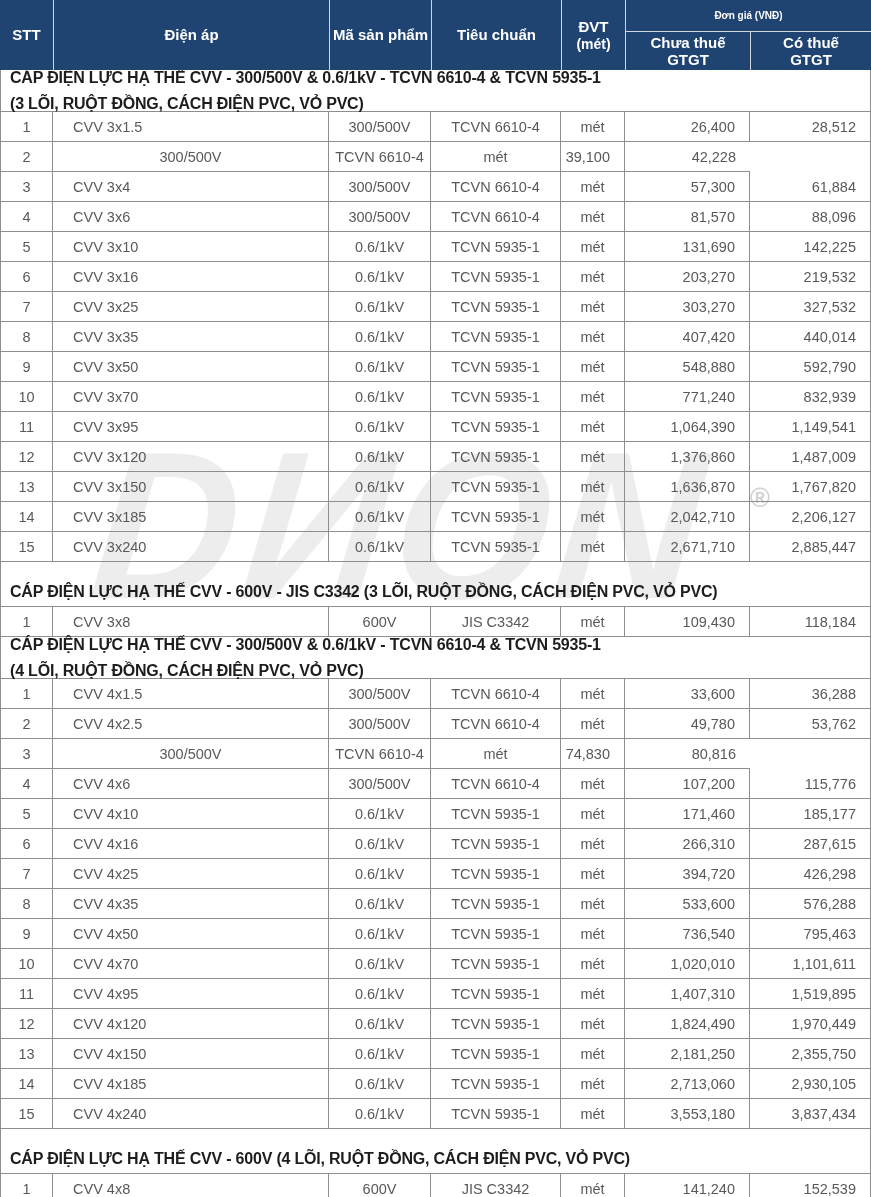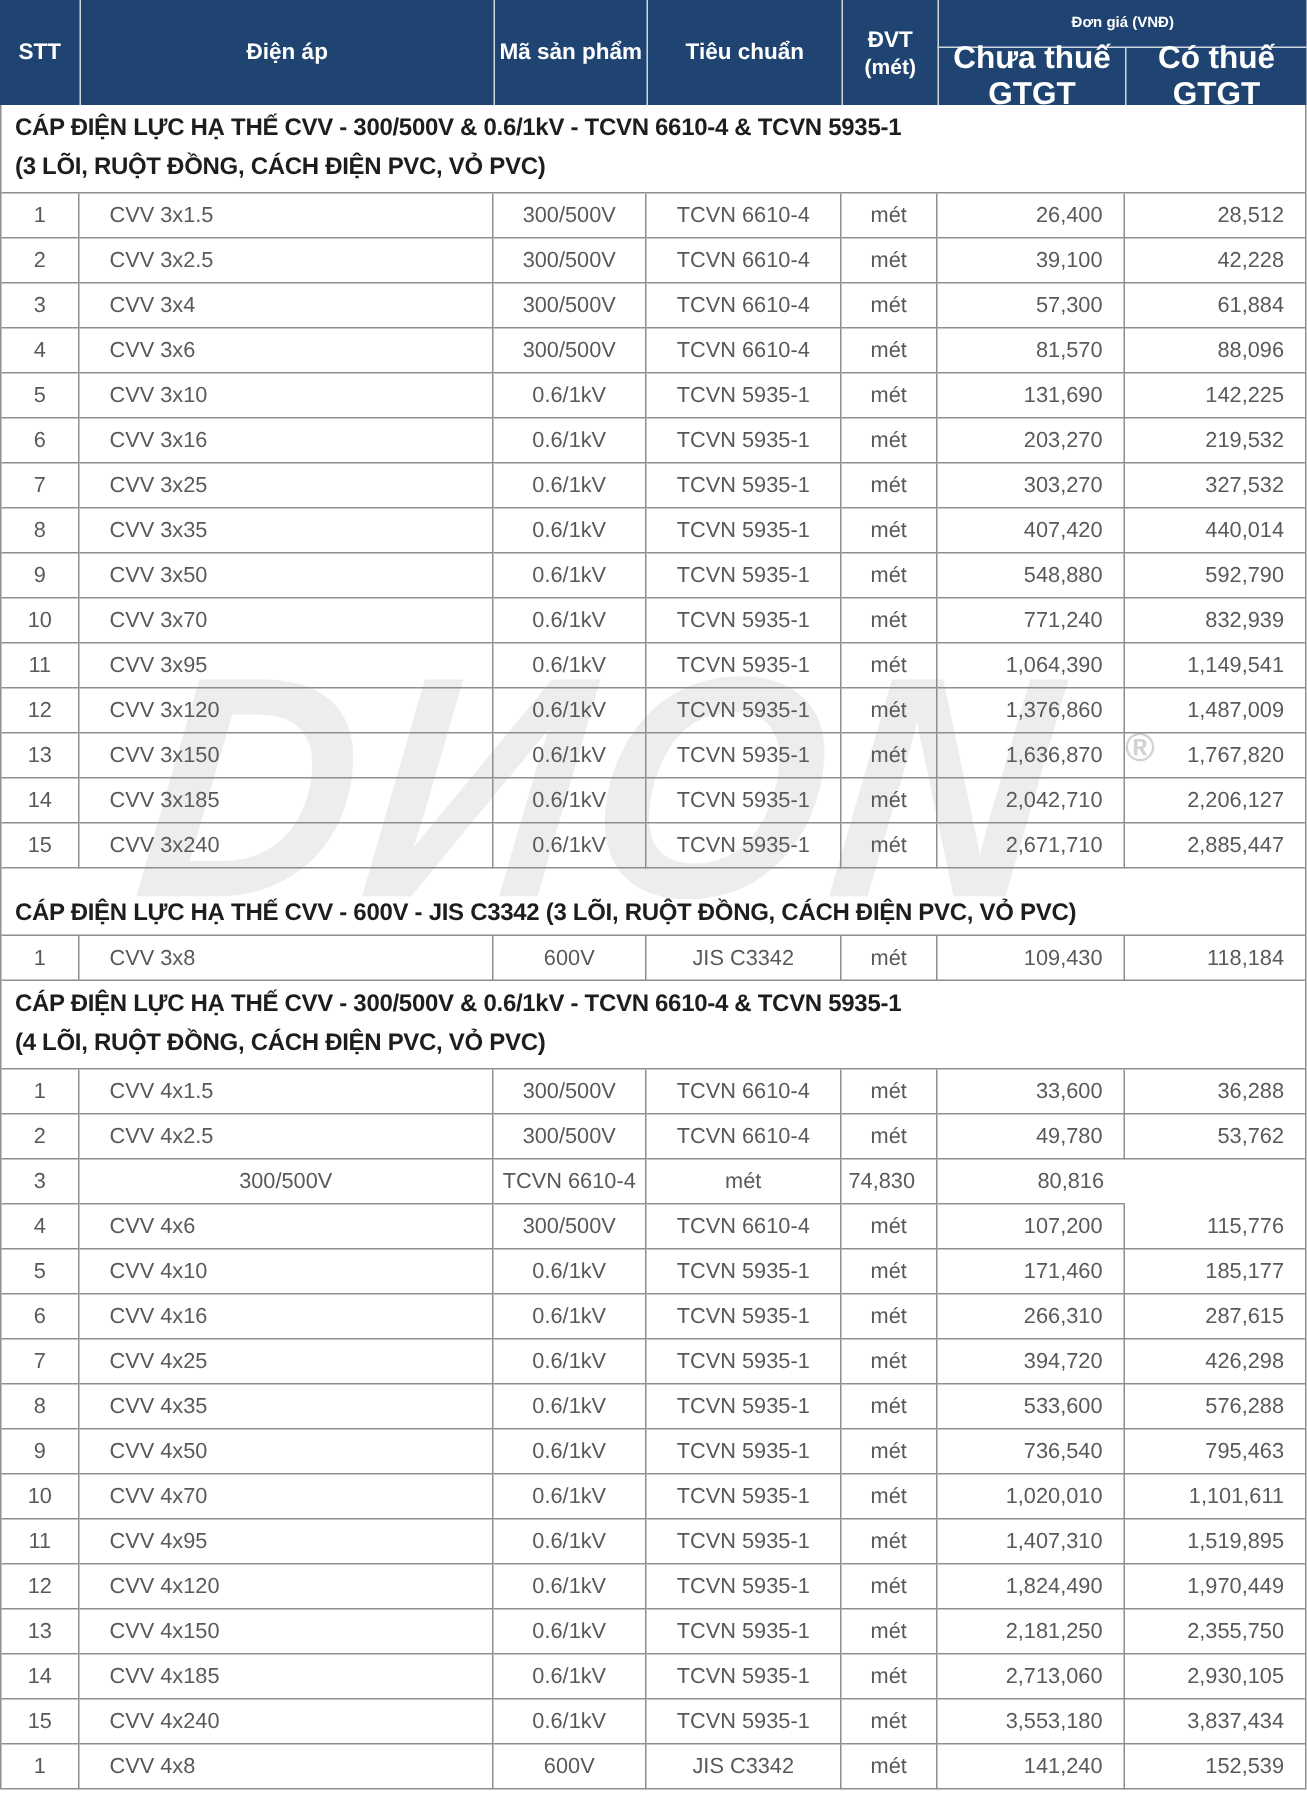--- a/index.html
+++ b/index.html
@@ -48,39 +48,39 @@
   }
   .th.span2 { grid-row:1 / 3; }
   .th:first-child { border-left:none; }
   .th-group {
     grid-column:6 / 8; grid-row:1;
     display:flex; align-items:center; justify-content:center;
     font-size:10px;
     border-left:1px solid #cfd6e0;
     border-bottom:1px solid #cfd6e0;
   }
-  .th-sub { grid-row:2; font-size:21px; }
+  .th-sub { grid-row:2; font-size:15px; }
   .th-sub.first { border-left:1px solid #cfd6e0; }
   .unit-sub { font-weight:bold; font-size:14px; }
 
   
   .tbody {
     position:relative; z-index:1;
     border-left:1px solid #8e8e8e;
     border-right:1px solid #8e8e8e;
   }
   .section-header {
     display:flex; flex-direction:column; justify-content:center;
     padding-left:9px; padding-right:4px;
     border-bottom:1px solid #8e8e8e;
     color:#1d1d1b; font-weight:bold; font-size:16px;
     letter-spacing:-0.2px; line-height:26px;
     background:transparent;
   }
-  .section-header.two-line { height:59px;justify-content:center; }
+  .section-header.two-line { height:42px;justify-content:center; }
   .section-header.one-line { height:30px;margin-top:15px; }
   .row {
     display:grid;
     grid-template-columns:52px 276px 102px 130px 64px 125px 120px;
     height:30px;
     color:#58595b; font-size:14.5px;
     background:transparent;
   }
   .c {
     display:flex; align-items:center;
@@ -132,21 +132,20 @@
         <div class="c c-center">1</div>
         <div class="c c-code">CVV 3x1.5</div>
         <div class="c c-center">300/500V</div>
         <div class="c c-center">TCVN 6610-4</div>
         <div class="c c-center">mét</div>
         <div class="c c-num">26,400</div>
         <div class="c c-num">28,512</div>
       </div>
       <div class="row">
         <div class="c c-center">2</div>
-        <div class="c c-code">CVV 3x2.5</div>
         <div class="c c-center">300/500V</div>
         <div class="c c-center">TCVN 6610-4</div>
         <div class="c c-center">mét</div>
         <div class="c c-num">39,100</div>
         <div class="c c-num">42,228</div>
       </div>
       <div class="row">
         <div class="c c-center">3</div>
         <div class="c c-code">CVV 3x4</div>
         <div class="c c-center">300/500V</div>
@@ -406,20 +405,23 @@
       </div>
       <div class="row">
         <div class="c c-center">15</div>
         <div class="c c-code">CVV 4x240</div>
         <div class="c c-center">0.6/1kV</div>
         <div class="c c-center">TCVN 5935-1</div>
         <div class="c c-center">mét</div>
         <div class="c c-num">3,553,180</div>
         <div class="c c-num">3,837,434</div>
       </div>
+      <div class="section-header one-line">
+        <div>CÁP ĐIỆN LỰC HẠ THẾ CVV - 600V (4 LÕI, RUỘT ĐỒNG, CÁCH ĐIỆN PVC, VỎ PVC)</div>
+      </div>
       <div class="row">
         <div class="c c-center">1</div>
         <div class="c c-code">CVV 4x8</div>
         <div class="c c-center">600V</div>
         <div class="c c-center">JIS C3342</div>
         <div class="c c-center">mét</div>
         <div class="c c-num">141,240</div>
         <div class="c c-num">152,539</div>
       </div>
     </div>

